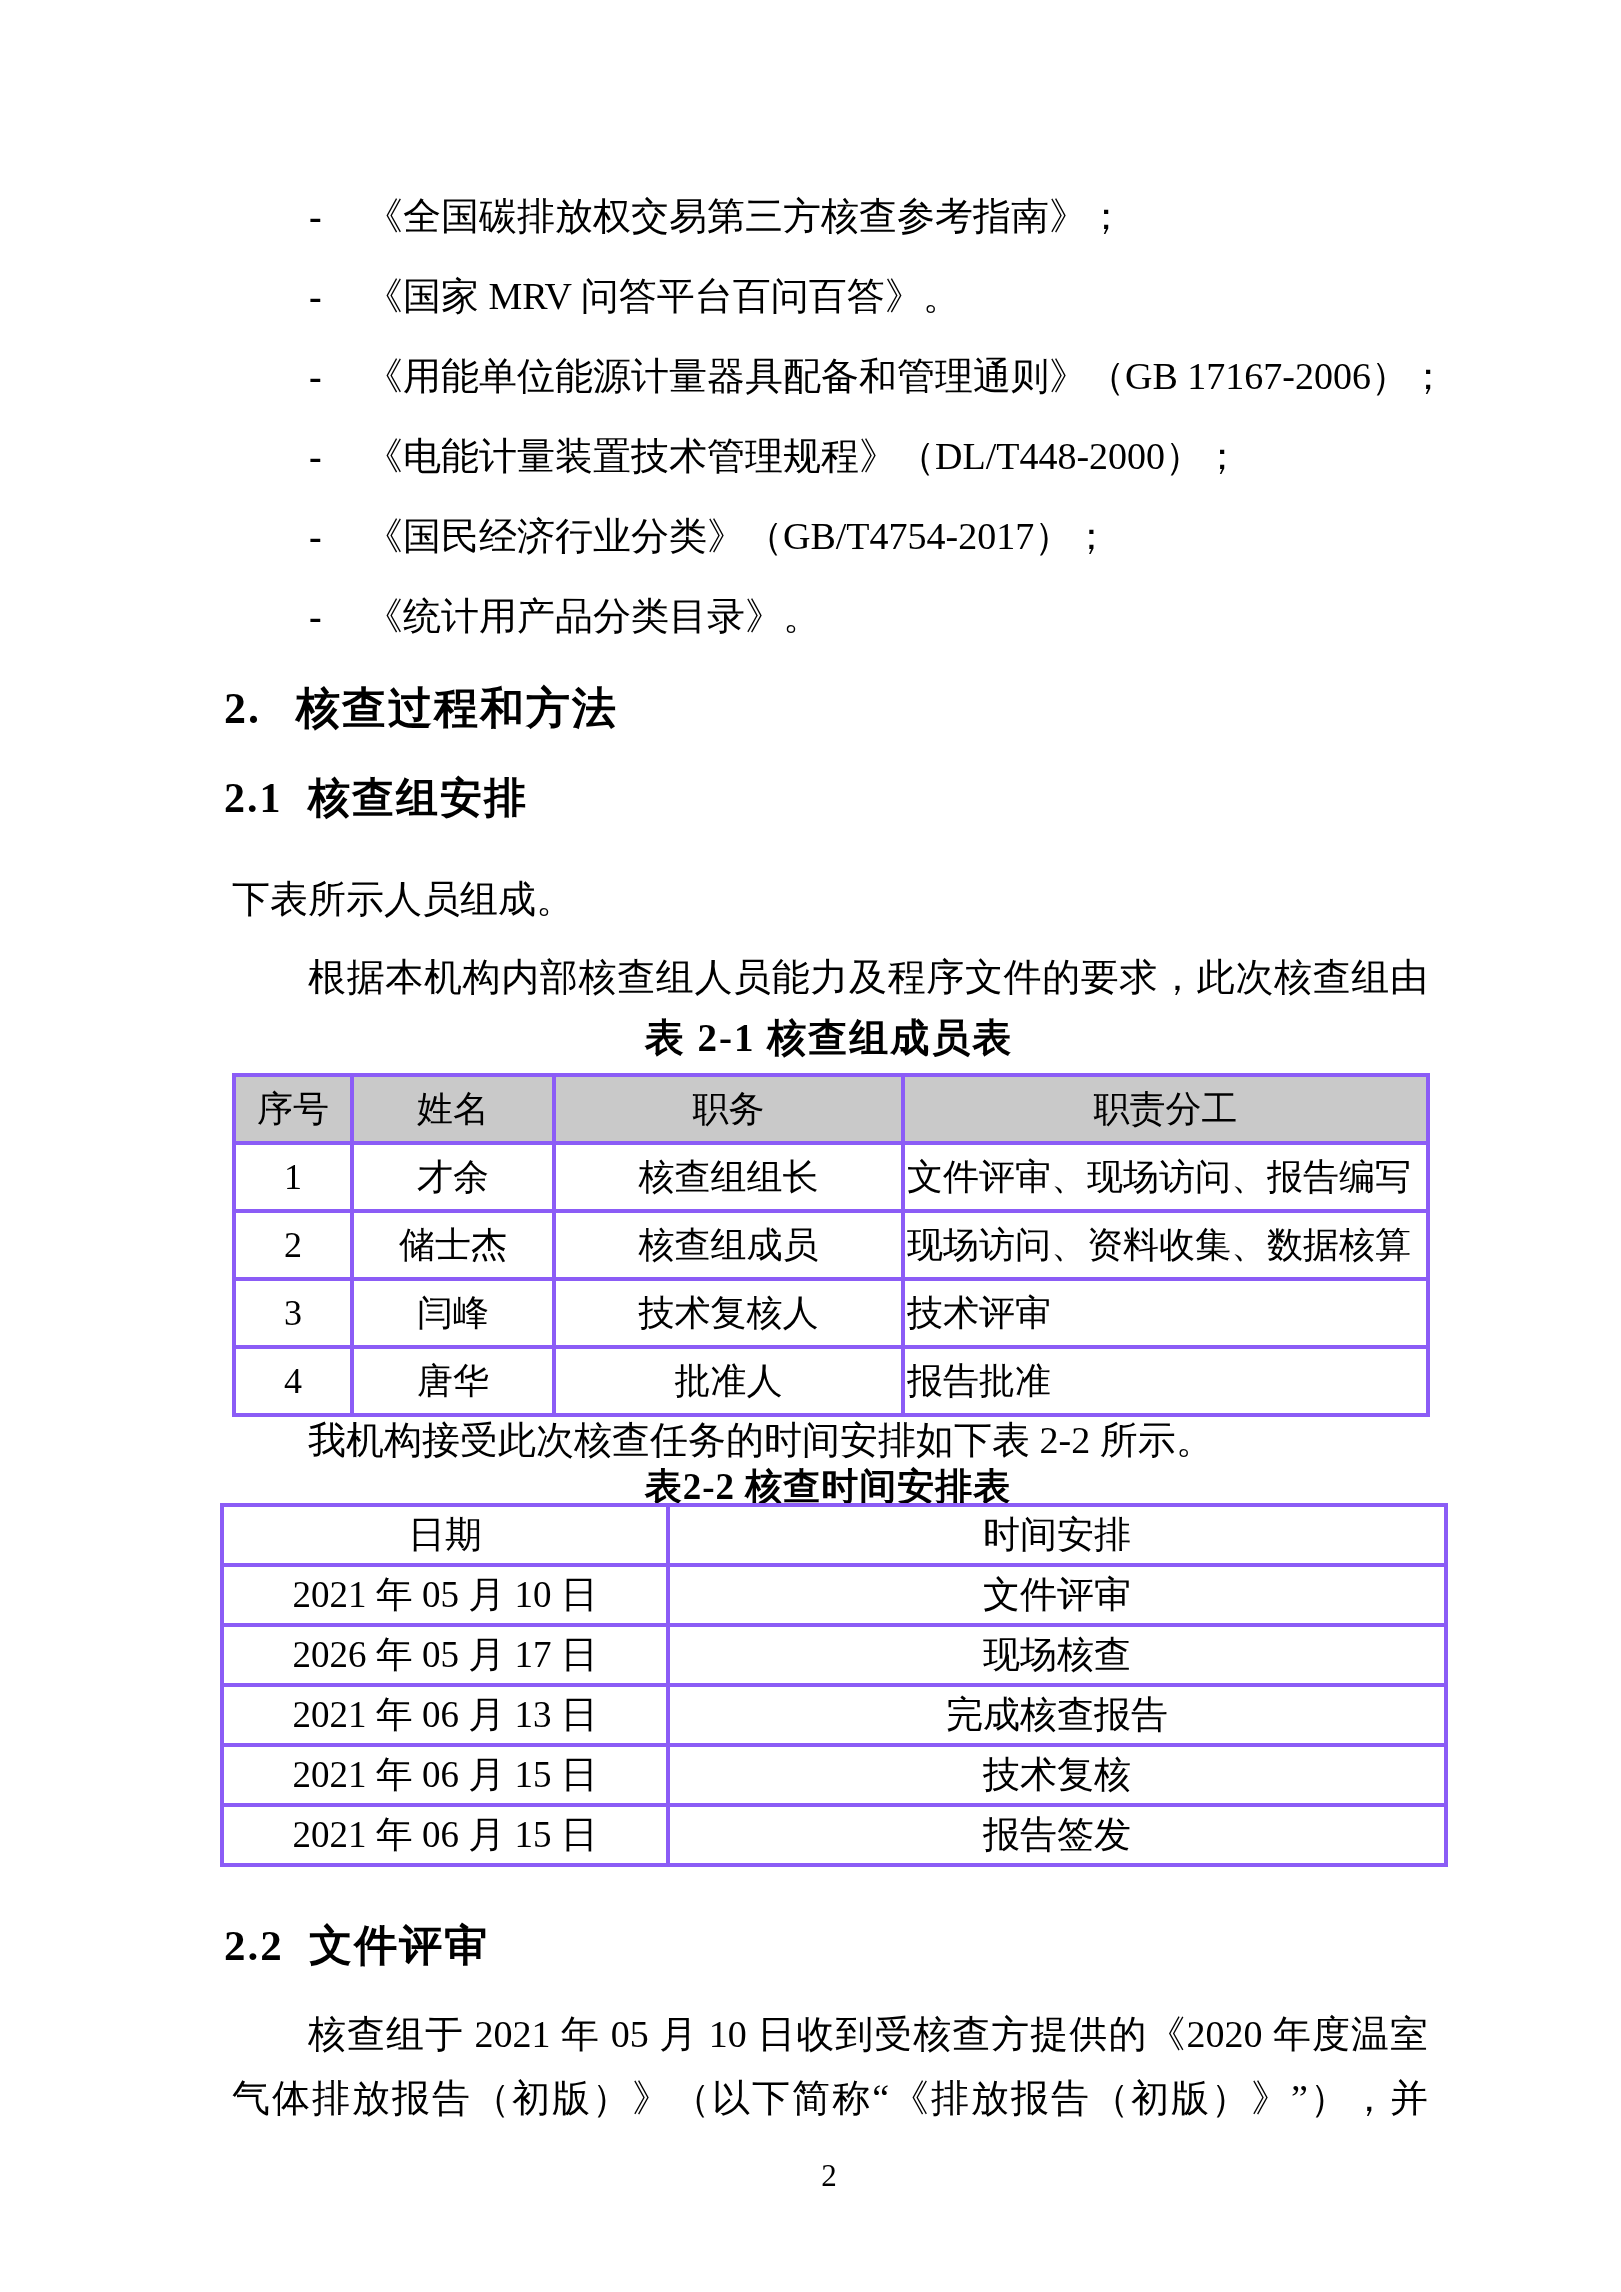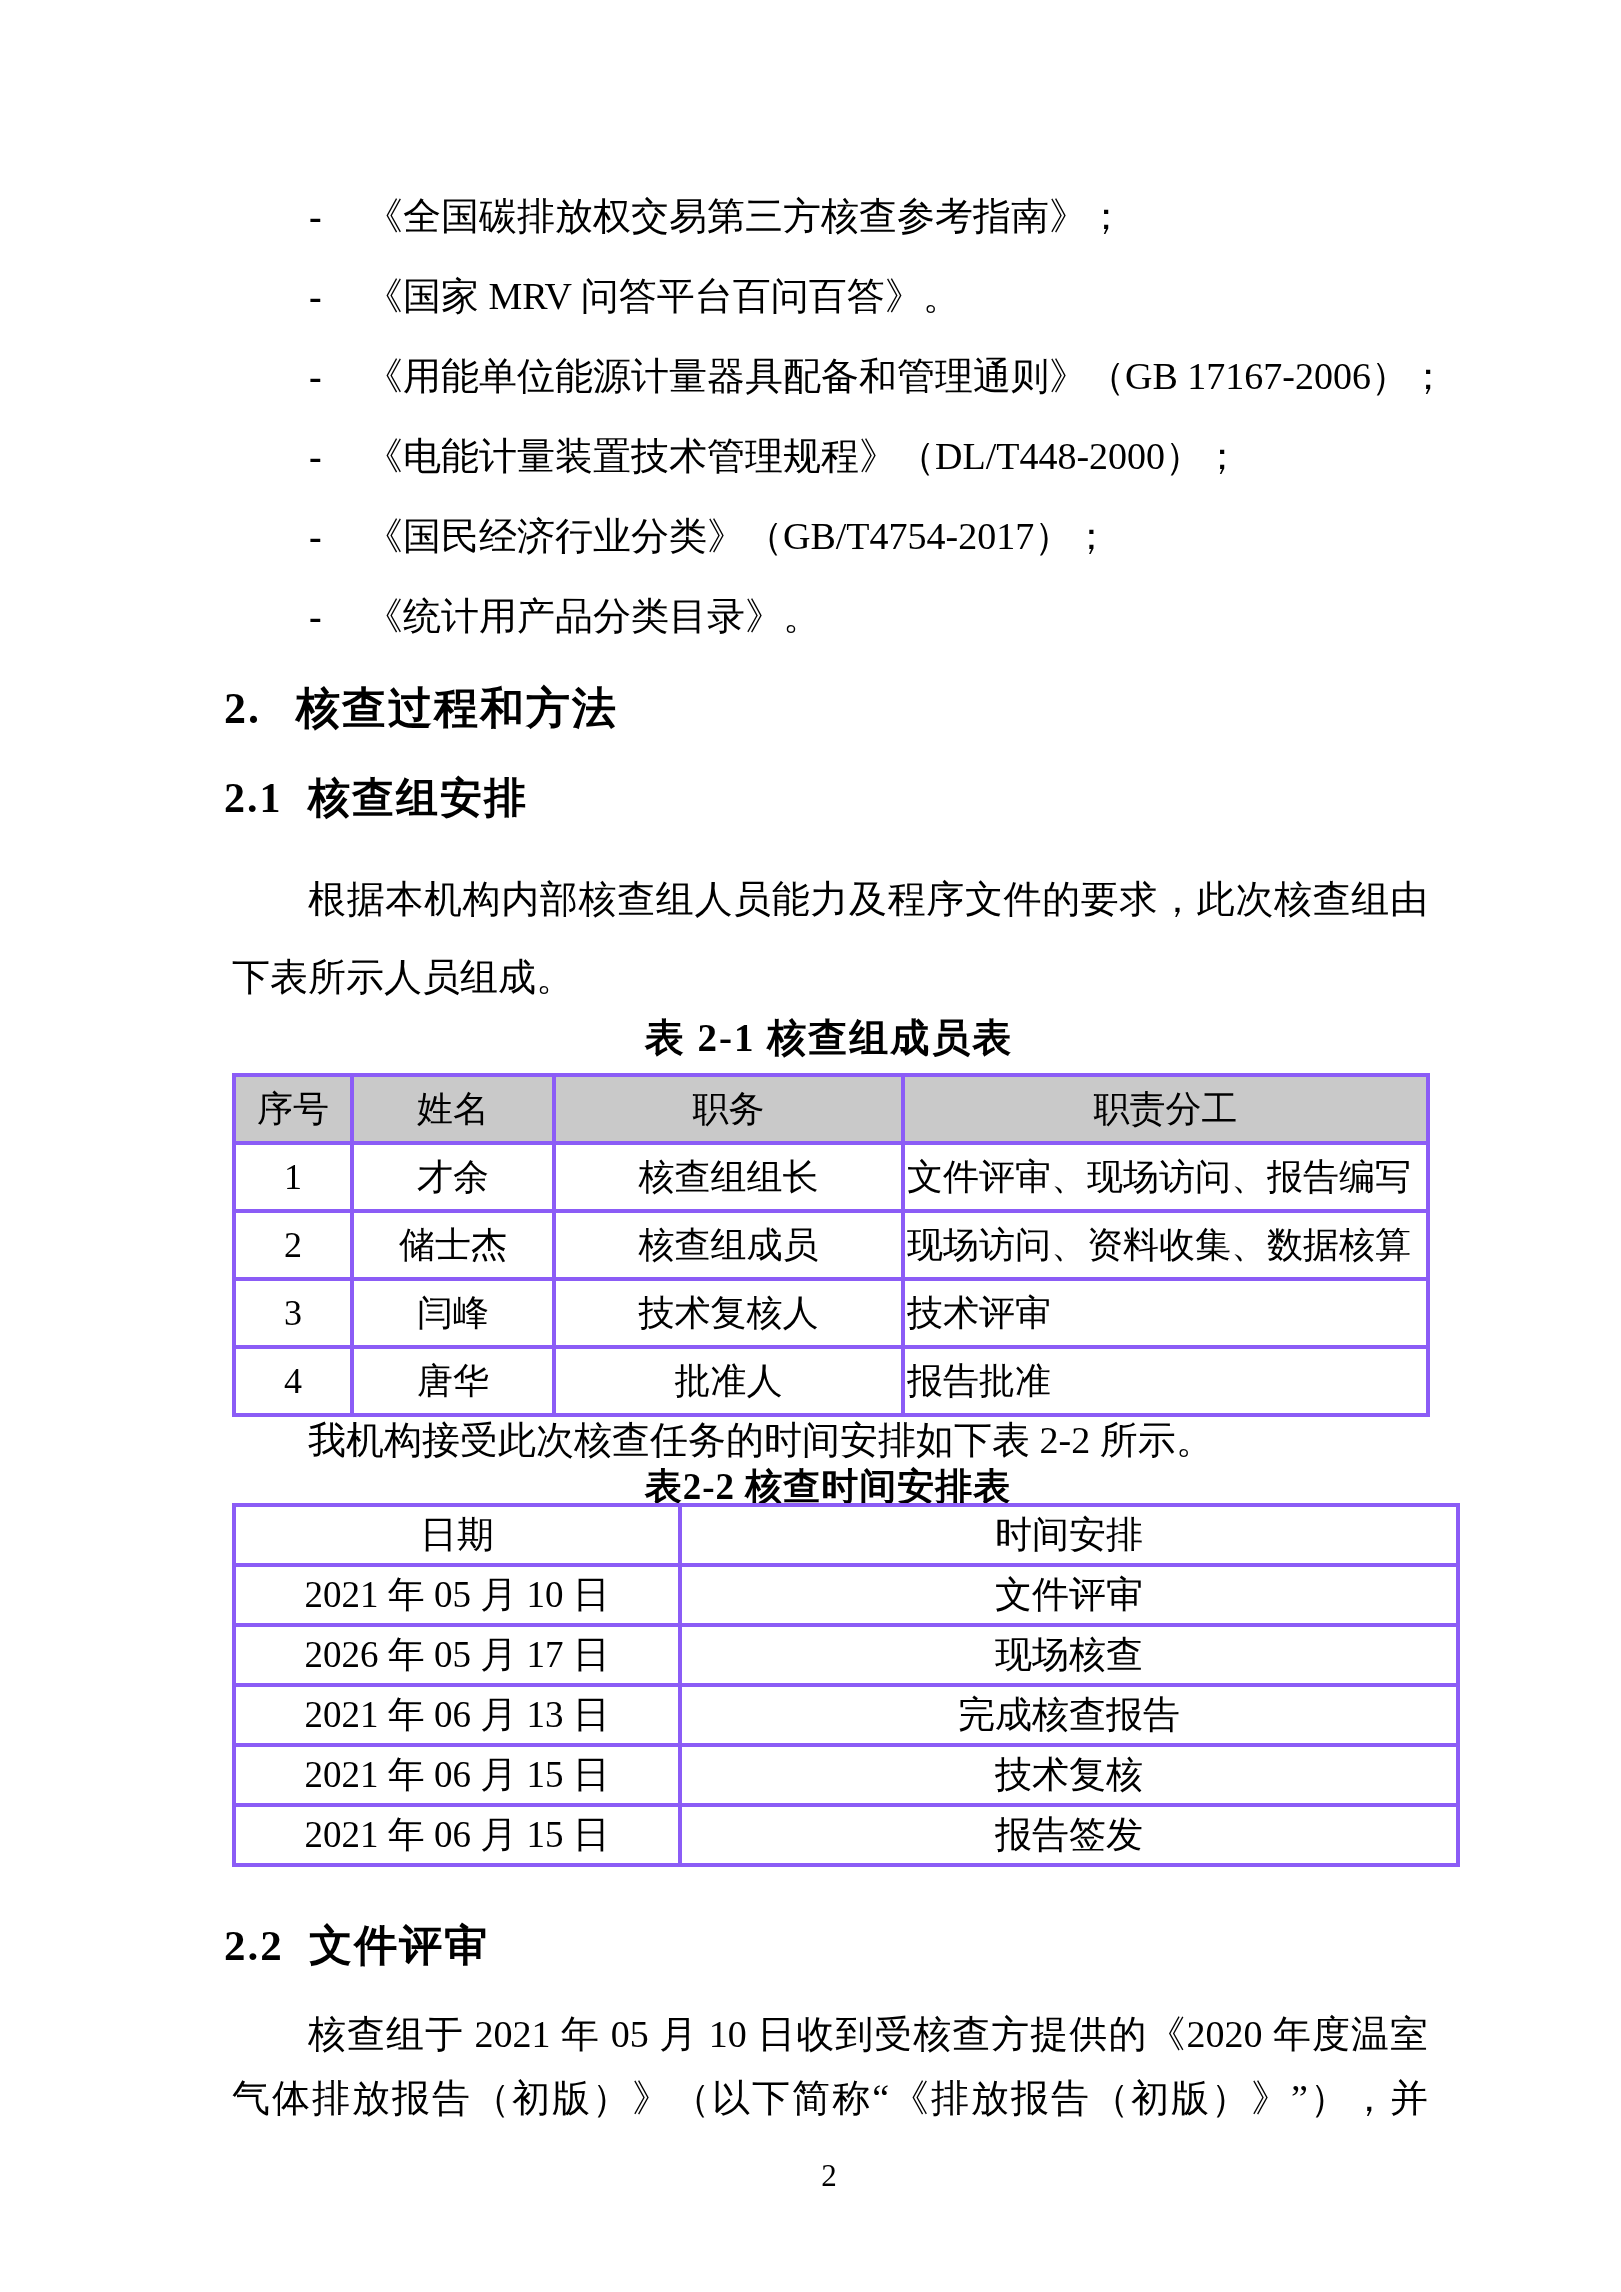--- a/index.html
+++ b/index.html
@@ -39,21 +39,21 @@
   .caption{position:absolute;text-align:center;font-weight:bold;white-space:nowrap;}
   .cap1{left:232px;top:1011px;width:1194px;font-size:39px;letter-spacing:2px;}
   .cap2{left:216px;top:1462px;width:1224px;font-size:37px;letter-spacing:1px;}
   
   table.doc-table{position:absolute;border-collapse:collapse;table-layout:fixed;}
   table.doc-table td,table.doc-table th{border:4px solid #8b5cf6;text-align:center;vertical-align:middle;overflow:hidden;white-space:nowrap;padding:0;font-weight:normal;}
   .t1{left:232px;top:1073px;width:1194px;font-size:36px;}
   .t1 tr{height:68px;}
   .t1 th{font-weight:bold;}
   .t1 td.cell-duty{text-align:left;padding-left:2px;}
-  .t2{left:232px;top:1503px;width:1224px;font-size:37px;}
+  .t2{left:220px;top:1503px;width:1224px;font-size:37px;}
   .t2 tr{height:60px;}
   
   .pageno{position:absolute;left:232px;top:2158px;width:1194px;text-align:center;font-size:31px;}
 </style>
 </head>
 <body>
 
 <div class="page">
 
   <ul class="ref-list">
@@ -85,22 +85,22 @@
 
   <div class="heading h-level1">
     <span class="h-num">2.</span><span class="h-title">核查过程和方法</span>
   </div>
 
   <div class="heading h-21">
     <span class="h-num">2.1</span><span class="h-title">核查组安排</span>
   </div>
 
   <div class="para para1">
+    <div class="pline">下表所示人员组成。</div>
     <div class="pline indent jlast">根据本机构内部核查组人员能力及程序文件的要求，此次核查组由</div>
-    <div class="pline">下表所示人员组成。</div>
   </div>
 
   <div class="caption cap1">表 2-1 核查组成员表</div>
 
   <table class="doc-table t1">
     <colgroup>
       <col style="width:118px">
         <col style="width:202px">
         <col style="width:349px">
         <col style="width:525px">

